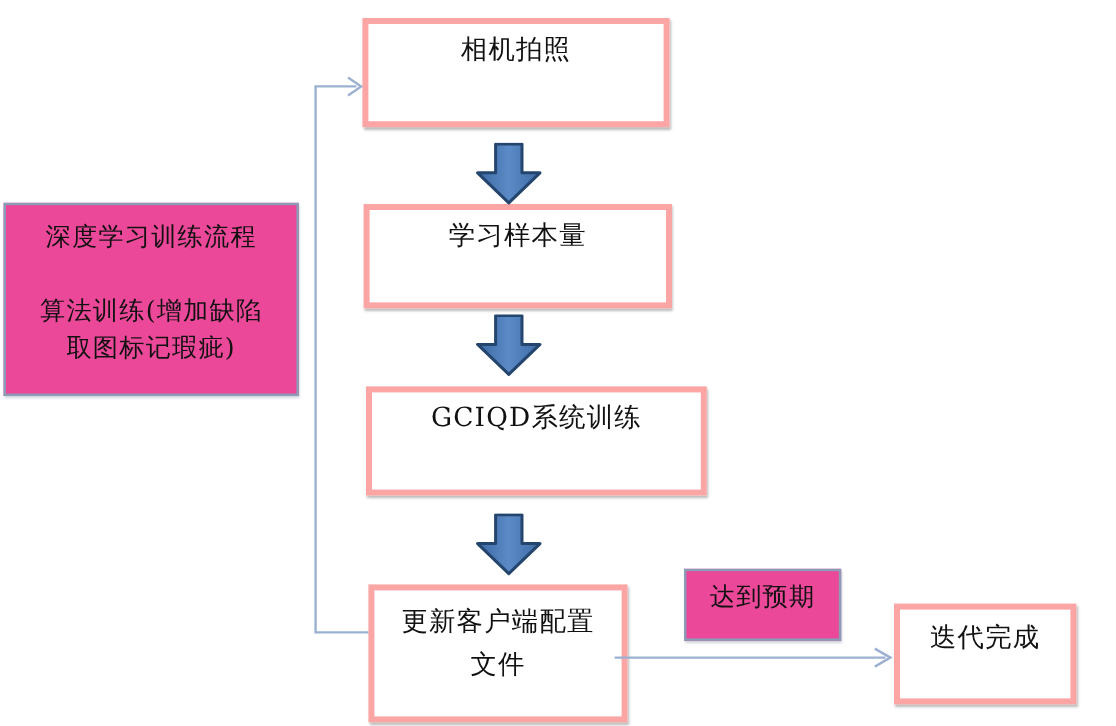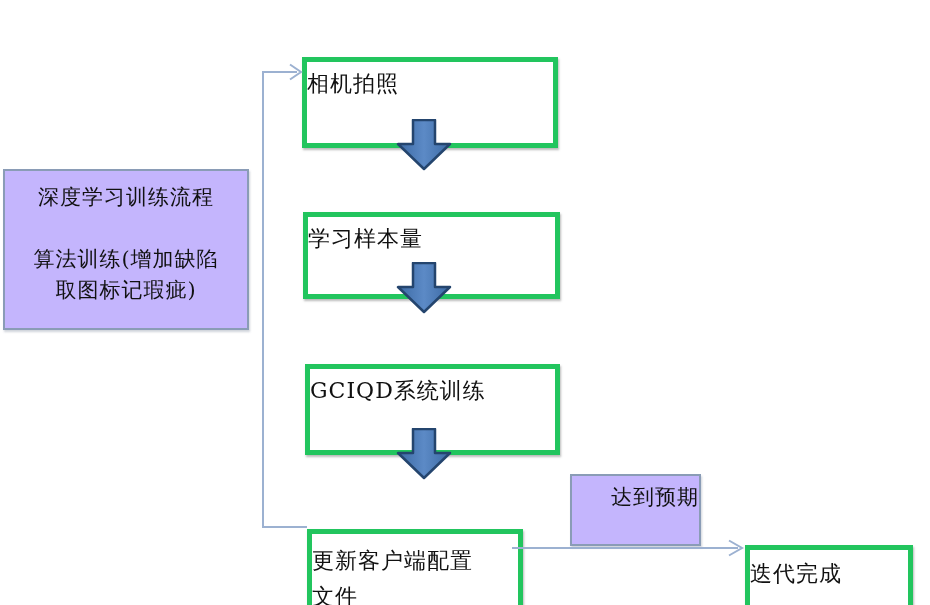--- a/index.html
+++ b/index.html
@@ -14,54 +14,54 @@
     height: 605px;
     background: #ffffff;
     overflow: hidden;
     color: #111111;
   }
   
   .node {
     position: absolute;
     box-sizing: border-box;
     background: #ffffff;
-    border: 5px solid #22c55e;
+    border: 5px solid #fca5a5;
     box-shadow: 1px 2px 2px rgba(130,130,130,0.55);
+    text-align: center;
     font-size: 22px;
     letter-spacing: 1px;
     line-height: 30px;
-    margin-top: 42px;
   }
   .node .label { display: block; padding-top: 7px; }
 
   
   .note {
     position: absolute;
     box-sizing: border-box;
-    background: #c4b5fd;
+    background: #ec4899;
     border: 2px solid #8a9cb6;
     box-shadow: 1px 2px 2px rgba(150,160,175,0.45);
     text-align: center;
     font-size: 21px;
     letter-spacing: 1px;
   }
 
   #note-box { left: 3px; top: 169px; width: 246px; height: 161px; }
   #note-box .note-title { display: block; padding-top: 11px; line-height: 30px; }
   #note-box .note-body  { display: block; margin-top: 32px; line-height: 31px; }
 
   #node-camera  { left: 302px; top: 15px;  width: 256px; height: 91px;  }
   #node-mark    { left: 303px; top: 170px; width: 257px; height: 87px;  }
-  #node-train   { left: 305px; top: 322px; width: 255px; height: 91px;  }
+  #node-train   { left: 305px; top: 322px; width: 284px; height: 91px;  }
   #node-update  { left: 307px; top: 487px; width: 216px; height: 115px; }
   #node-update .label { padding-top: 9px; line-height: 36px; }
-  #node-done    { left: 745px; top: 503px; width: 168px; height: 84px;  }
+  #node-done    { left: 745px; top: 503px; width: 152px; height: 84px;  }
   #node-done .label { padding-top: 9px; }
 
-  #edge-label-box { left: 570px; top: 474px; width: 131px; height: 72px; text-align: right; }
+  #edge-label-box { left: 570px; top: 474px; width: 131px; height: 60px; }
   #edge-label-box .label { display: block; padding-top: 7px; line-height: 28px; }
 
   .block-arrow { position: absolute; width: 56px; height: 52px; }
   #block-arrow-1 { left: 396px; top: 119px; }
   #block-arrow-2 { left: 396px; top: 262px; }
   #block-arrow-3 { left: 396px; top: 428px; }
 
   .connector { position: absolute; }
   #feedback-connector { left: 253px; top: 58px; width: 62px; height: 482px; }
   #done-connector     { left: 512px; top: 538px; width: 236px; height: 20px; }

